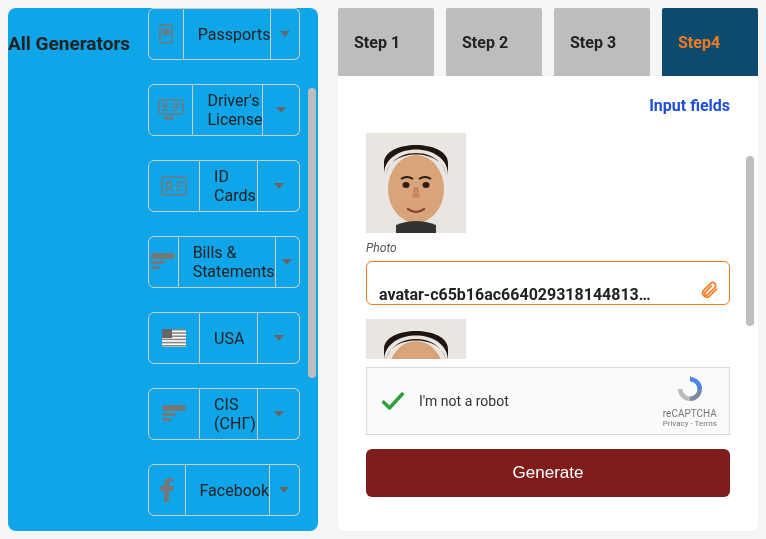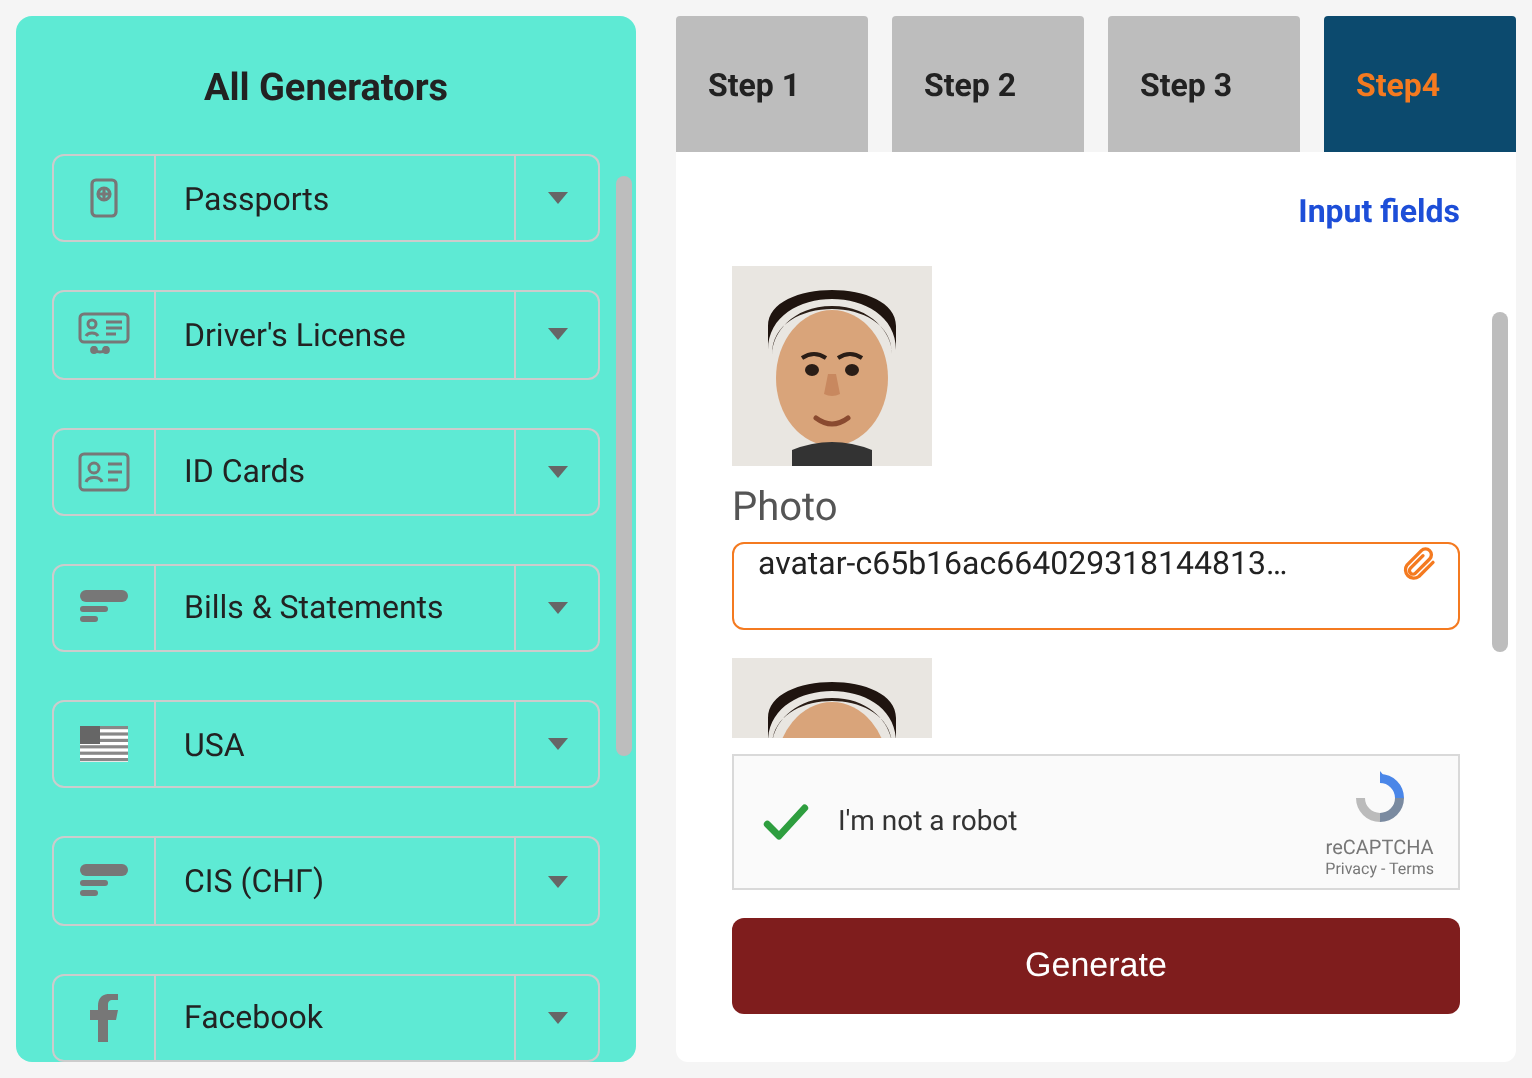--- a/index.html
+++ b/index.html
@@ -10,24 +10,24 @@
       height: 539px;
       overflow: hidden;
       display: flex;
       gap: 20px;
       padding: 8px;
     }
 
     
     .sidebar {
       width: 310px;
-      background: #5eead4;
+      background: #0ea5e9;
       border-radius: 8px;
       display: flex;
-      flex-direction: column;
+      flex-direction: row;
       position: relative;
     }
     .sidebar-title {
       text-align: center;
       font-size: 19px;
       font-weight: 700;
       color: #222;
       padding: 24px 0 22px;
     }
     .sidebar-list {
@@ -129,38 +129,40 @@
       width: 100px;
       height: 100px;
       background: #eee;
       margin-bottom: 8px;
     }
     .photo.crop {
       height: 40px;
       overflow: hidden;
     }
     .field-label {
-      font-size: 20px;
+      font-size: 12px;
       color: #555;
       margin-bottom: 6px;
+      font-style: italic;
     }
     .photo-input {
       position: relative;
       border: 1px solid #f47a20;
       border-radius: 6px;
       height: 44px;
       display: flex;
-      align-items: flex-start;
+      align-items: flex-end;
       padding: 0 64px 0 12px;
       font-size: 16px;
       color: #222;
       margin-bottom: 14px;
       white-space: nowrap;
       overflow: hidden;
       text-overflow: ellipsis;
+      font-weight: bold;
     }
     .attach-icon {
       position: absolute;
       right: 10px;
       color: #f47a20;
     }
 
     .recaptcha {
       border: 1px solid #d9d9d9;
       background: #fafafa;

